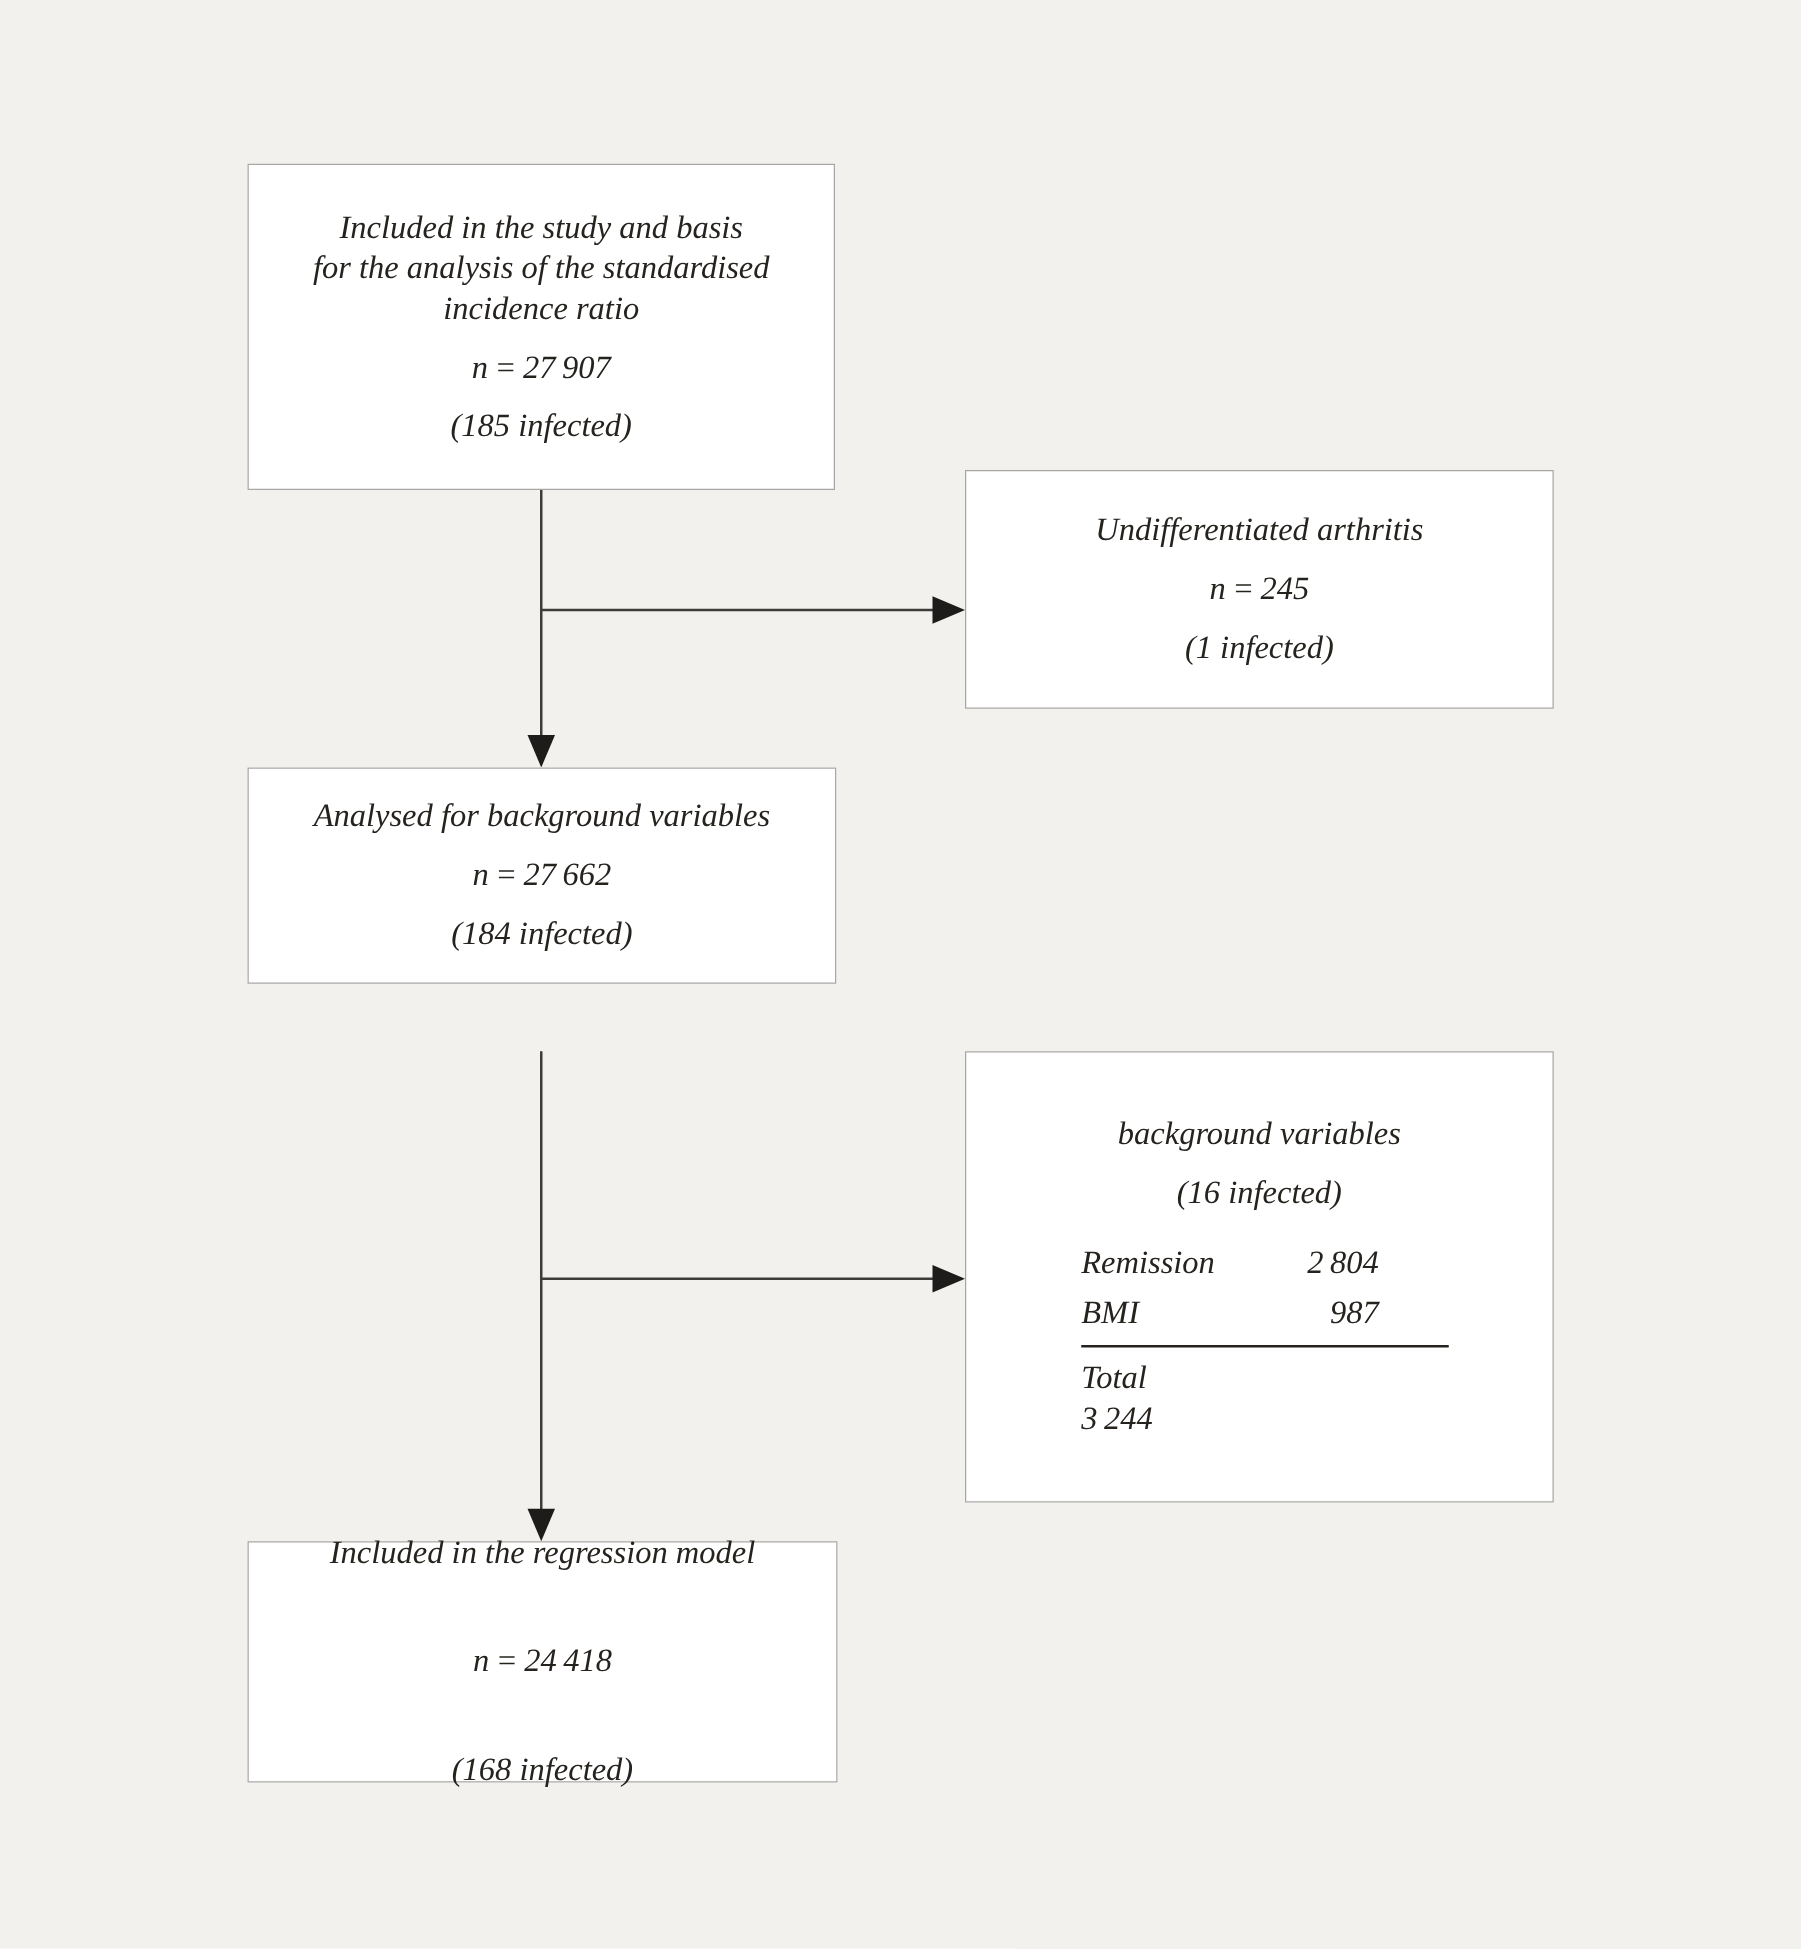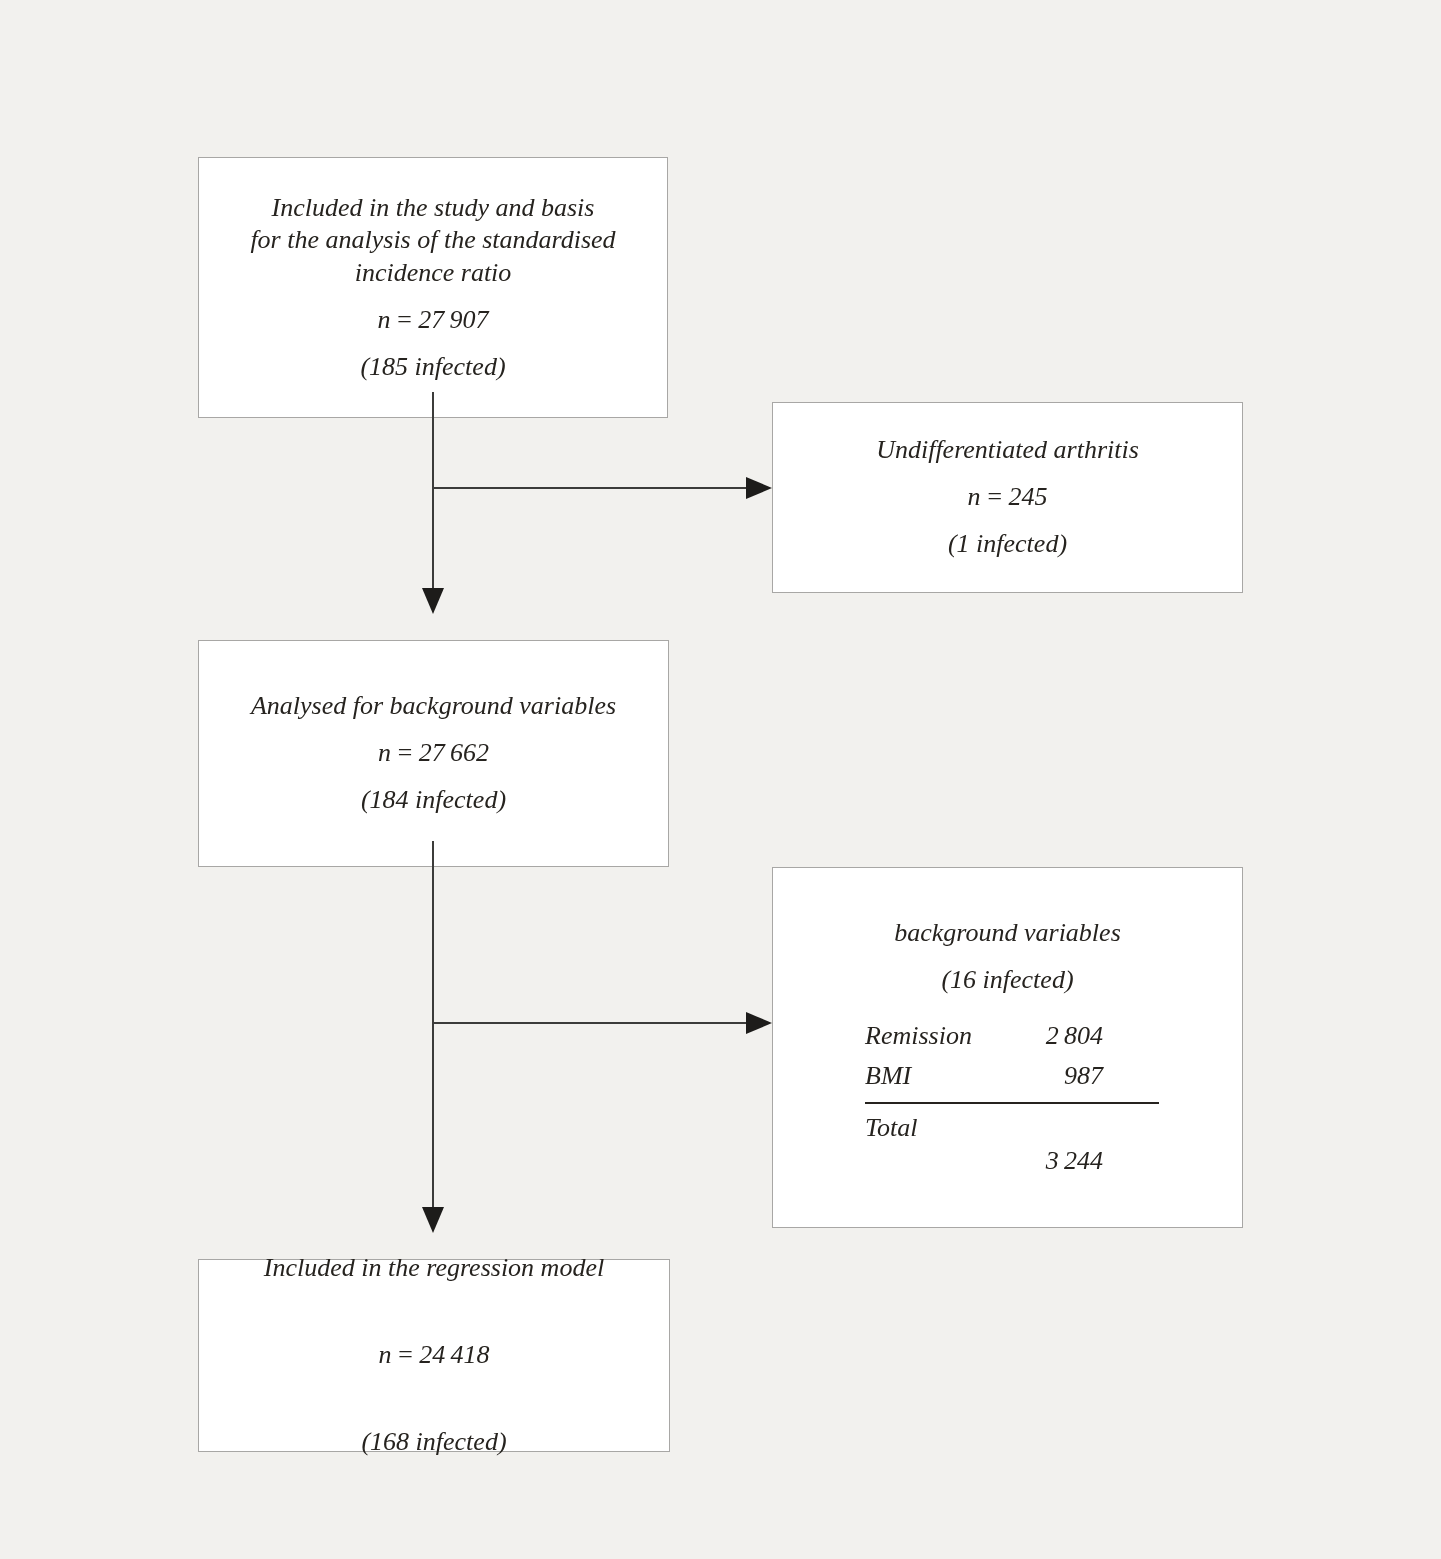--- a/index.html
+++ b/index.html
@@ -17,27 +17,26 @@
     position: absolute;
     box-sizing: border-box;
     background: var(--box_bg, #ffffff);
     border: 1px solid var(--box_border, #a8a7a5);
     display: flex;
     flex-direction: column;
     justify-content: center;
     align-items: center;
     font-size: 26px;
     line-height: 1.26;
-    margin-top: 26px;
   }
   .tline { white-space: nowrap; text-align: center; }
   .stat  { margin-top: 14px; white-space: nowrap; }
   .box-top        { left: 198px; top: 131px;  width: 470px; height: 261px; }
   .box-undiff     { left: 772px; top: 376px;  width: 471px; height: 191px; }
-  .box-mid        { left: 198px; top: 614px;  width: 471px; height: 227px; }
+  .box-mid        { left: 198px; top: 614px;  width: 471px; height: 173px; }
   .box-missing    { left: 772px; top: 841px;  width: 471px; height: 361px; }
   .box-bottom     { left: 198px; top: 1233px; width: 472px; height: 193px; gap: 40px; }
 
   .vline, .hline { position: absolute; background: var(--connector, #3c3c3a); }
   .v1 { left: 432px; top: 392px;  width: 2px;  height: 198px; }
   .h1 { left: 433px; top: 487px;  width: 314px; height: 2px; }
   .v2 { left: 432px; top: 841px;  width: 2px;  height: 368px; }
   .h2 { left: 433px; top: 1022px; width: 314px; height: 2px; }
 
   .arrow-down, .arrow-right { position: absolute; width: 0; height: 0; }
@@ -55,21 +54,21 @@
   .ar1 { left: 746px; top: 477px; }
   .ad2 { left: 422px; top: 1207px; }
   .ar2 { left: 746px; top: 1012px; }
 
   .miss-table {
     align-self: flex-start;
     margin: 16px 0 0 92px;
     width: 294px;
   }
   .miss-row { display: flex; justify-content: space-between; margin-top: 7px; white-space: nowrap; }
-  .miss-row .val { padding-right: 56px; text-align: right; }
+  .miss-row .val { padding-right: 56px; }
   .miss-total { border-top: 2px solid var(--text, #26231f); margin-top: 10px; padding-top: 8px; flex-direction: column; }
 </style>
 </head>
 <body>
 
 <div class="canvas" style="--page_bg: #f2f1ee; --box_bg: #ffffff; --box_border: #a8a7a5; --text: #26231f; --connector: #3c3c3a; --arrowhead: #1d1c1a;">
 
   <div class="box box-top">
     <div class="tline">Included in the study and basis</div>
     <div class="tline">for the analysis of the standardised</div>

